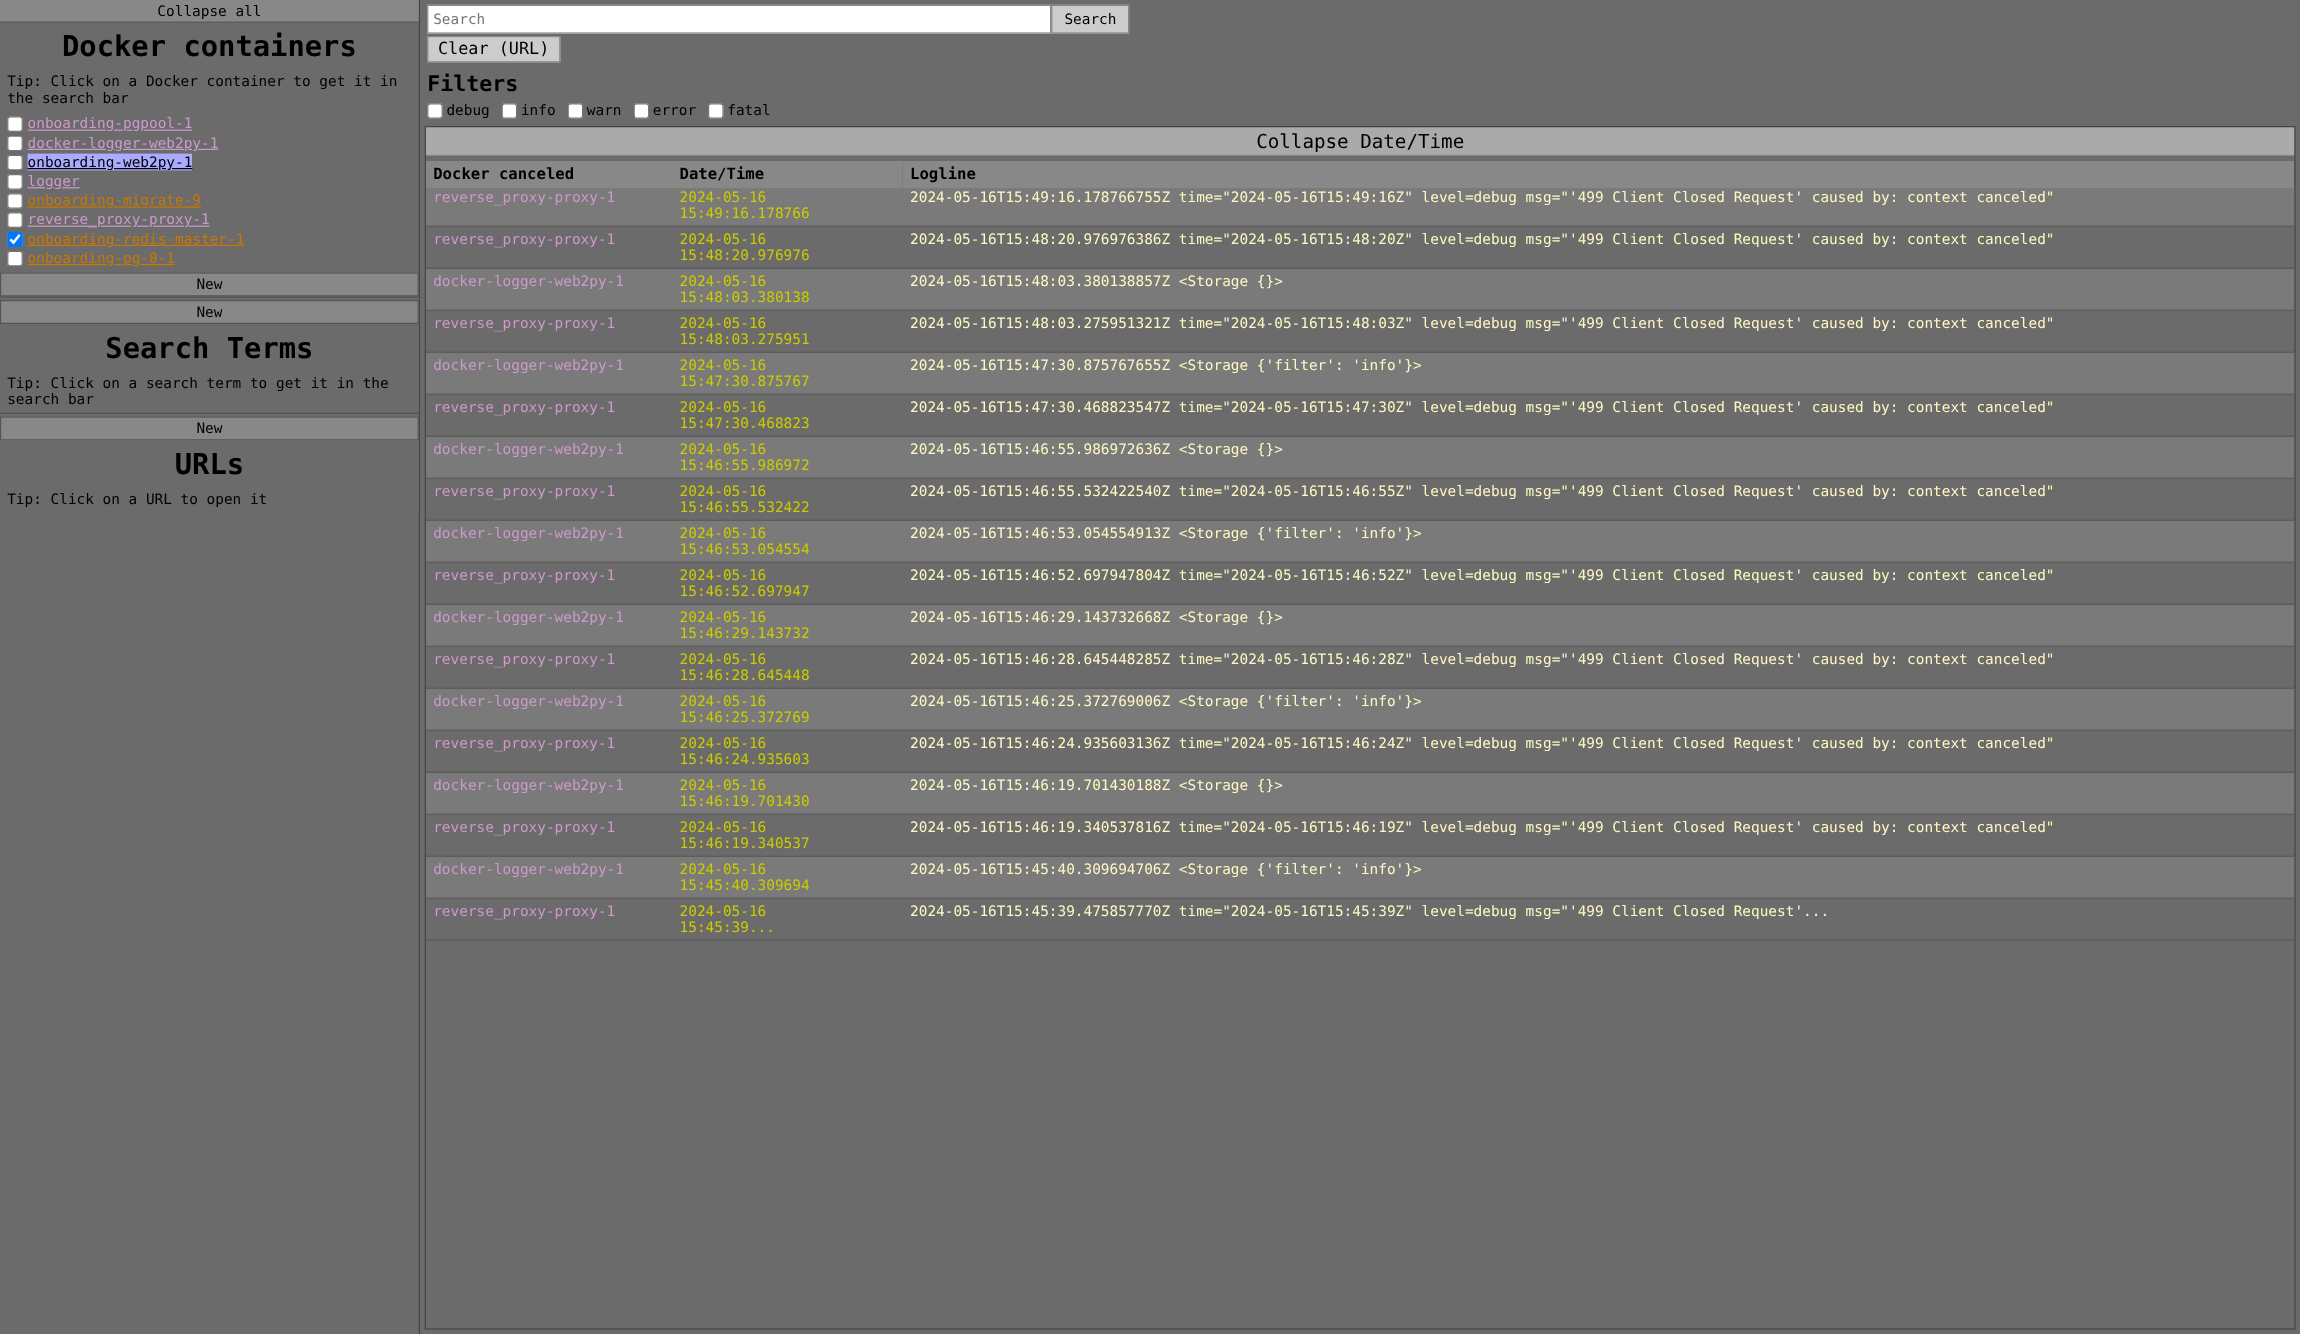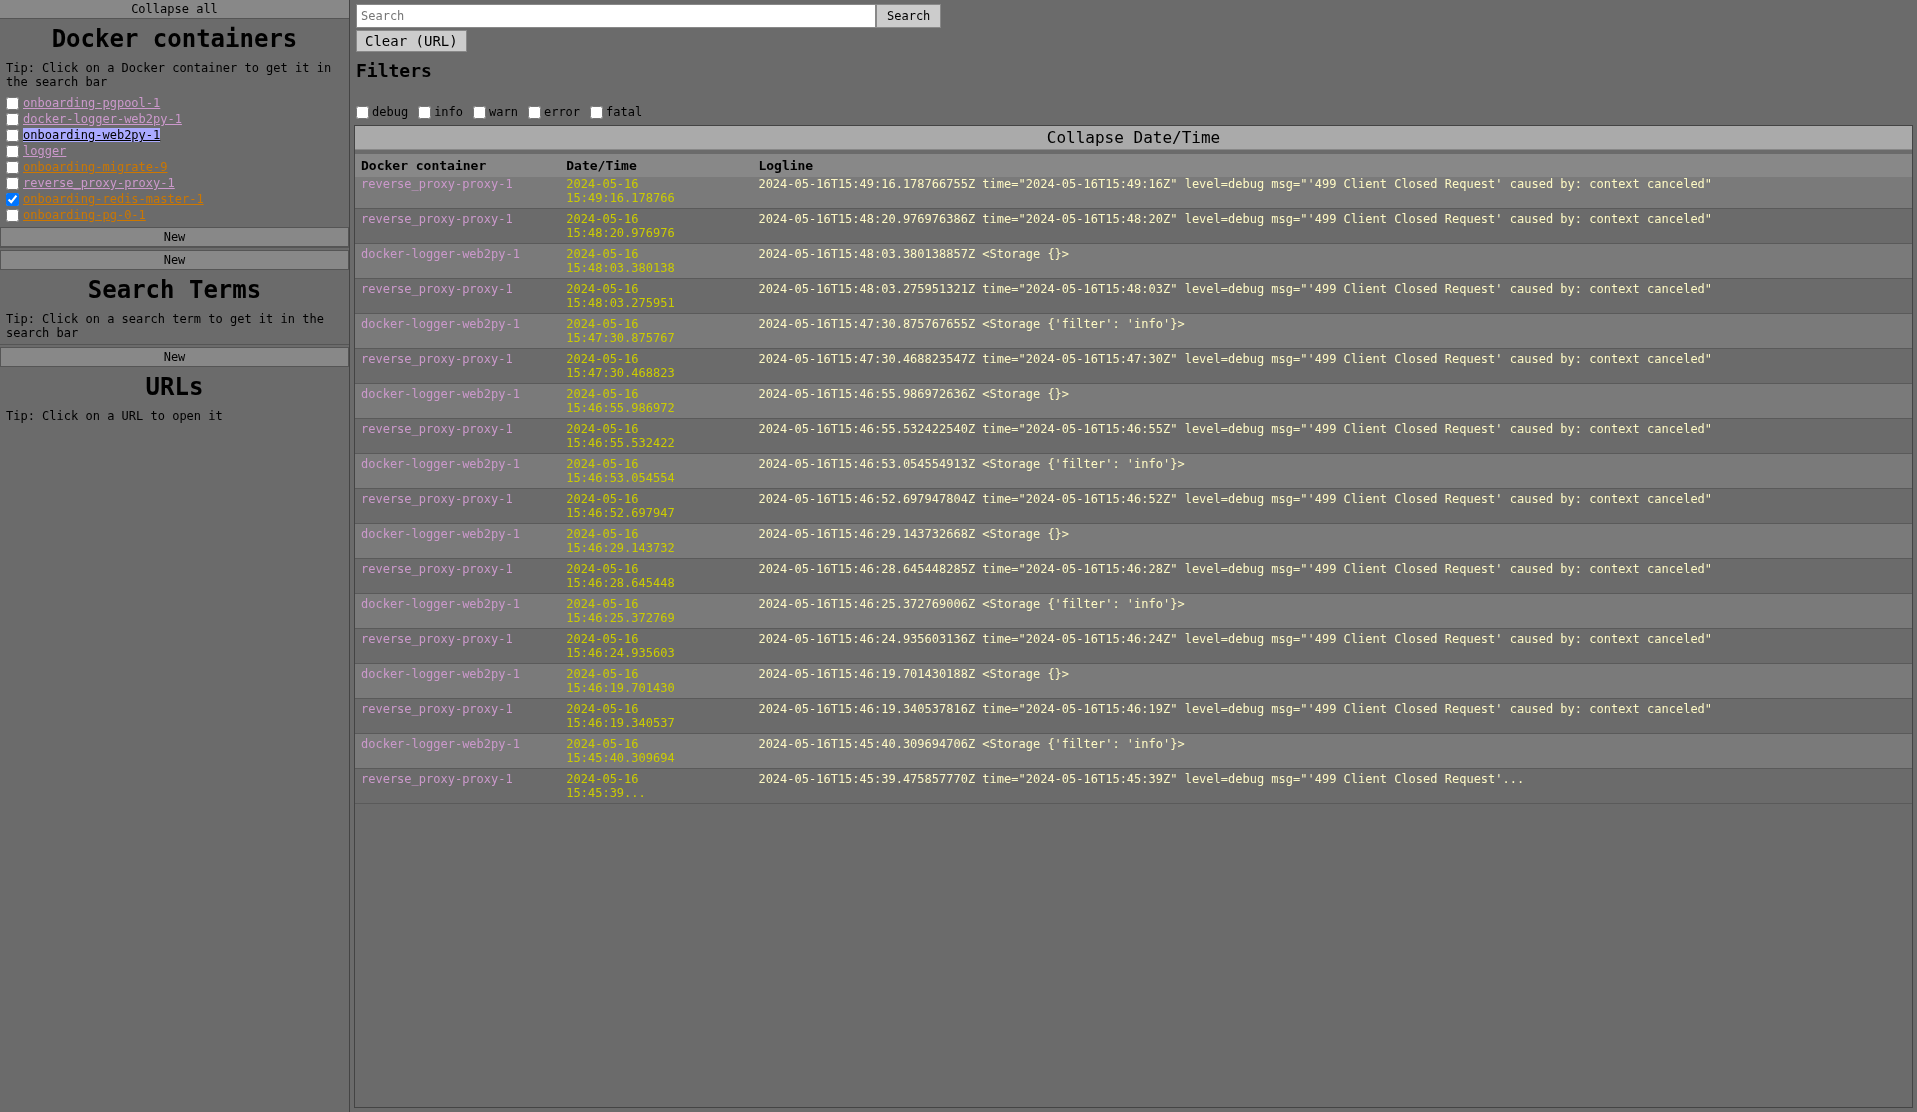--- a/index.html
+++ b/index.html
@@ -141,21 +141,20 @@
       display: flex;
       align-items: center;
       gap: 10px;
       font-size: 12px;
     }
 
     .filter-item {
       display: flex;
       align-items: center;
       gap: 3px;
-      margin-top: 20px;
     }
 
     .filter-item input[type=checkbox] {
       cursor: pointer;
     }
 
     
     #log-section {
       flex: 1;
       overflow-y: auto;
@@ -341,21 +340,21 @@
           <span>fatal</span>
         </div>
       </div>
   </div>
 
   <div id="log-section">
     <div class="collapse-date-bar">Collapse Date/Time</div>
     <table>
       <thead>
         <tr>
-          <th>Docker container</th>
+          <th>Docker canceled</th>
           <th>Date/Time</th>
           <th>Logline</th>
         </tr>
       </thead>
       <tbody id="log-tbody">
       <tr>
             <td class="container-name">reverse_proxy-proxy-1</td>
             <td class="date-time" style="white-space: pre;">2024-05-16
 15:49:16.178766</td>
             <td class="logline">2024-05-16T15:49:16.178766755Z time="2024-05-16T15:49:16Z" level=debug msg="'499 Client Closed Request' caused by: context canceled"</td>

